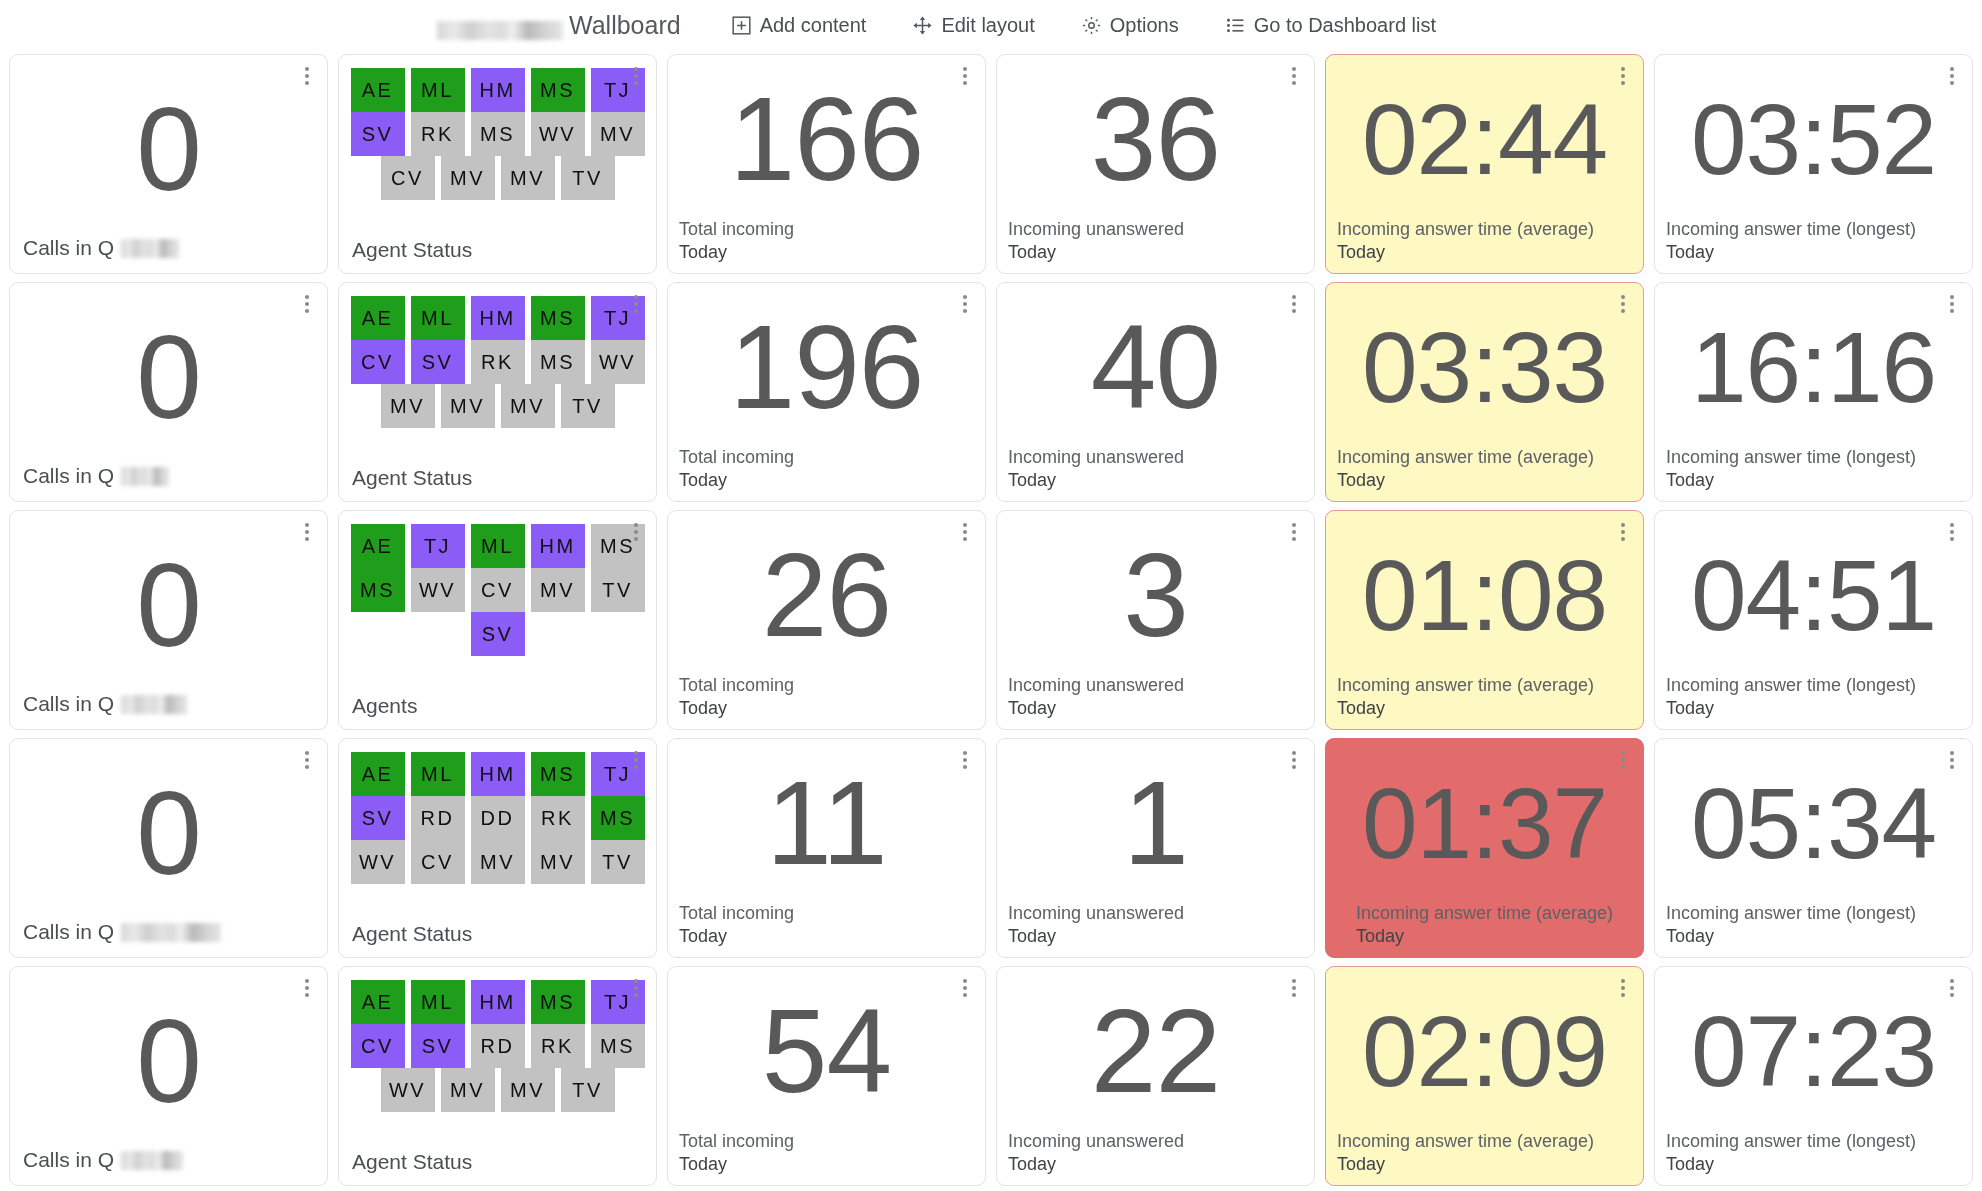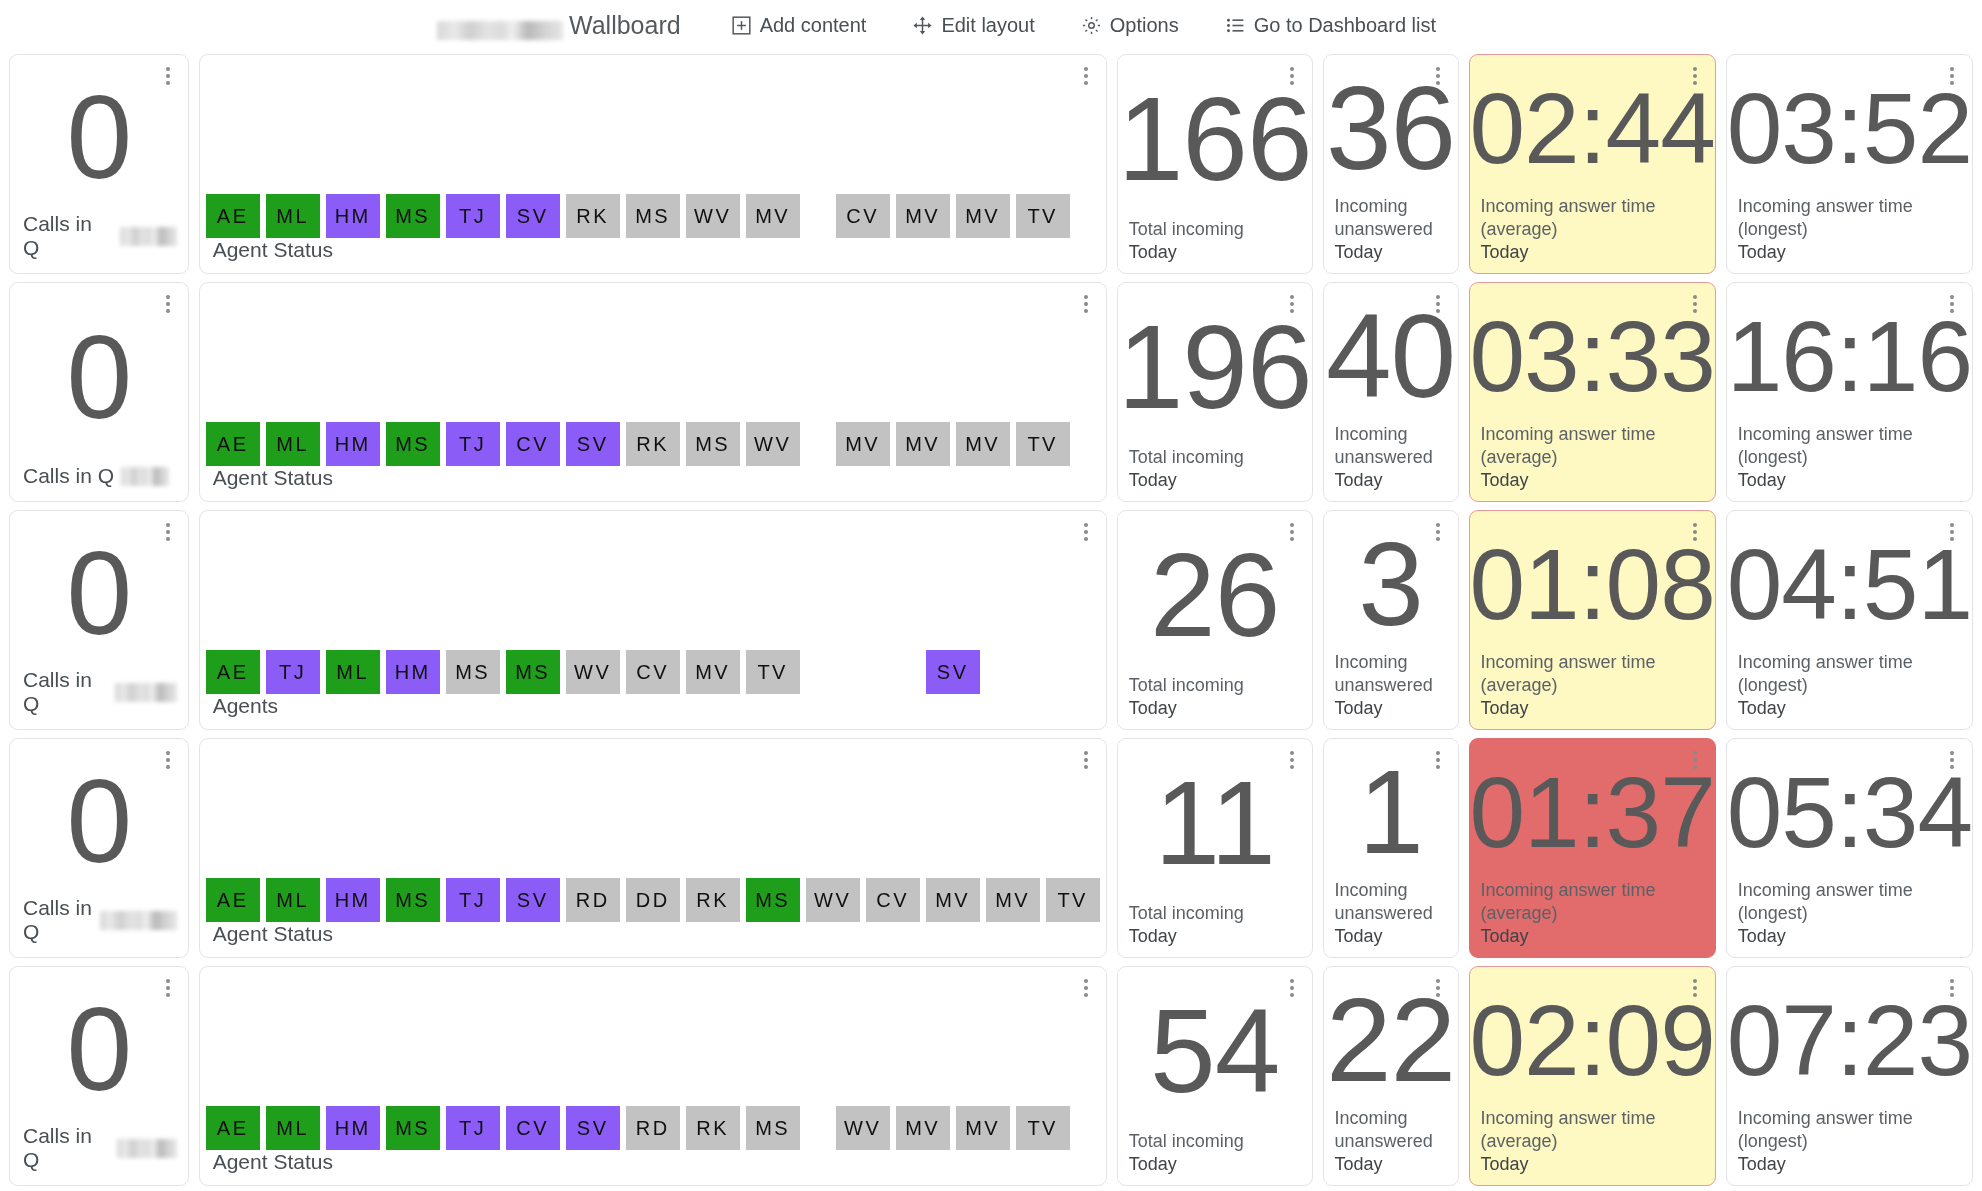--- a/index.html
+++ b/index.html
@@ -73,21 +73,21 @@
     height: 100%;
     background: #ffffff;
     border: 1px solid #e4e4e4;
     border-radius: 9px;
     overflow: hidden;
     display: flex;
     flex-direction: column;
     justify-content: space-between;
   }
   .card.tint-light { background: #fef9c3; border-color: #e79a9a; }
-  .card.tint-strong { background: #e26b6b; border-color: #e26b6b; }
+  .card.tint-strong { background: #e26b6b; border-color: #e26b6b; align-items: center; }
 
   .kebab {
     position: absolute;
     top: 10px;
     right: 12px;
     width: 16px;
     height: 22px;
     display: flex;
     flex-direction: column;
     justify-content: center;
@@ -132,24 +132,24 @@
     color: #4a4f53;
     display: flex;
     align-items: center;
     gap: 7px;
   }
 
   
   .agentbox {
     flex: 1 1 auto;
     display: flex;
+    flex-direction: column;
     justify-content: flex-start;
-    align-items: flex-end;
+    align-items: center;
     padding: 13px 6px 0 6px;
-    gap: 6px;
   }
   .agent-row {
     display: flex;
     justify-content: center;
     gap: 6px;
     width: 100%;
   }
   .tile {
     width: 54px;
     height: 44px;

